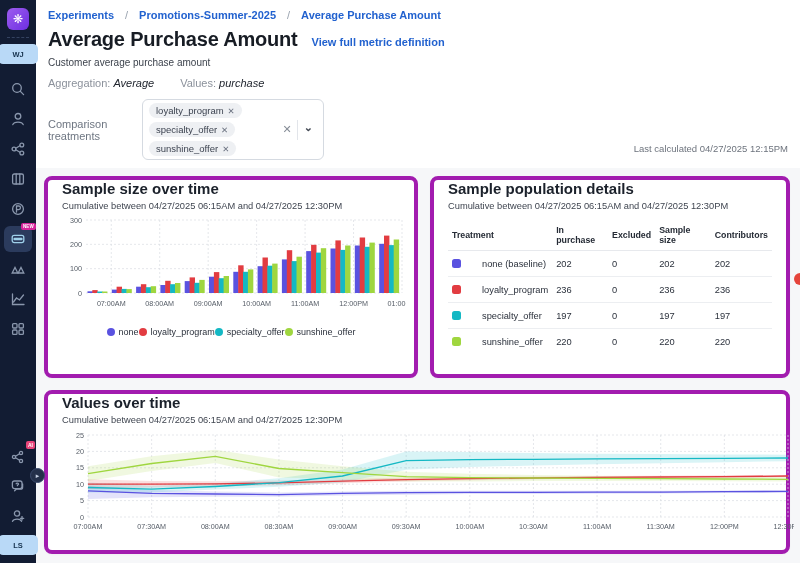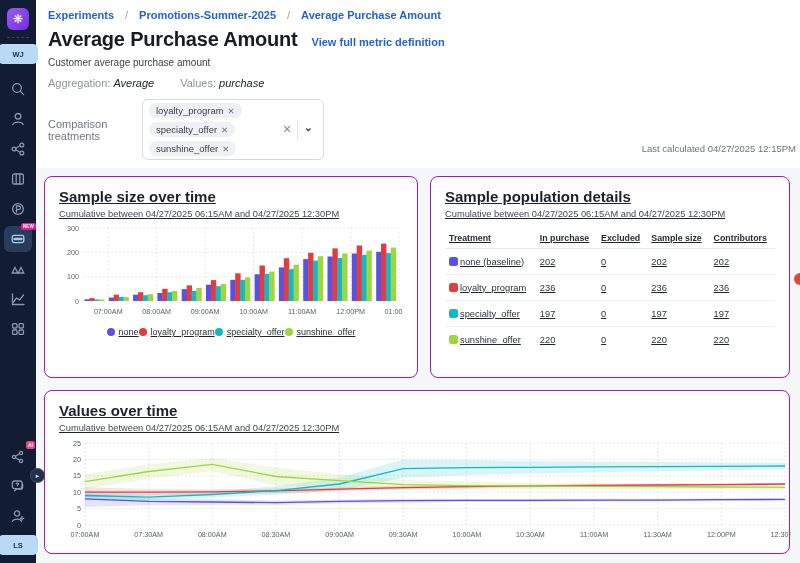--- a/index.html
+++ b/index.html
@@ -47,47 +47,47 @@
   .cmp-label { font-size:11px; color:#6e7682; width:86px; }
   .cmp-box { margin-left:8px; border:1px solid #d5dae1; border-radius:6px; display:flex;
     align-items:center; padding:3px 6px; min-height:40px; width:182px; }
   .chip-wrap { display:flex; flex-wrap:wrap; gap:4px; flex:1; }
   .chip { background:#eef0f3; border-radius:10px; font-size:9.5px; color:#3c4350;
     padding:2px 7px; display:flex; align-items:center; gap:4px; white-space:nowrap; }
   .chip .x { color:#6b7280; font-size:8.5px; }
   .box-clear { color:#868d97; font-size:11px; padding:0 5px; }
   .box-sep { width:1px; height:20px; background:#e2e5ea; }
   .box-chev { color:#444a55; font-size:11px; font-weight:bold; padding:0 4px 4px 6px; }
-  .last-calc { position:absolute; right:4px; bottom:14px; font-size:9.5px; color:#6d737d; }
+  .last-calc { position:absolute; right:12px; bottom:14px; font-size:9.5px; color:#6d737d; }
 
   
   .content { flex:1; background:#f6f7f9; padding:8px 10px 0 8px; overflow:hidden; }
   .row1 { display:flex; gap:12px; }
-  .card { background:#fff; border:1px solid #a21caf; border-radius:8px; padding:11px 14px;
-    box-shadow:0 1px 2px rgba(20,30,50,.03);text-decoration:underline; }
+  .card { background:#fff; border:4px solid #a21caf; border-radius:8px; padding:0 14px;
+    box-shadow:0 1px 2px rgba(20,30,50,.03); }
   .card-title { font-size:15px; font-weight:bold; color:#1b212b; }
   .card-desc { font-size:9.3px; color:#3f4550; margin-top:4px; line-height:1.4; }
   .card-cum { font-size:9.3px; color:#3f4550; margin-top:4px; }
   .card-a { width:374px; height:202px; }
   .card-b { flex:1; height:202px; }
   .row2 { margin-top:12px; }
   .card-values { height:164px; }
 
   
-  .legend { display:flex; justify-content:center; margin-top:2px; }
+  .legend { display:flex; justify-content:center; margin-top:10px; }
   .legend-item { display:flex; align-items:center; gap:4px; font-size:9px; color:#2b313c; }
   .legend-dot { width:8px; height:8px; border-radius:50%; }
 
   
   .pop-table { width:100%; border-collapse:collapse; margin-top:9px; }
   .pop-table th { font-size:8.8px; font-weight:bold; color:#262c36; text-align:left;
     padding:5px 4px; border-bottom:1px solid #e7e9ed; }
   .pop-table td { font-size:9.3px; color:#2b313c; padding:7.5px 4px; border-bottom:1px solid #eceef1; }
   .pop-table tr:last-child td { border-bottom:none; }
-  .t-name { display:flex; align-items:center; gap:2px; max-width:104px; overflow:hidden;
+  .t-name { display:flex; align-items:center; gap:21px; max-width:104px; overflow:hidden;
     white-space:nowrap; }
   .swatch { width:9px; height:9px; border-radius:2.5px; flex:0 0 9px; }
 
   svg text.tick { font-family:"Liberation Sans",sans-serif; font-size:7.2px; fill:#555c66; }
   svg line.grid { stroke:#dadde2; stroke-dasharray:2 2; stroke-width:.7; }
 
   .feedback-handle { position:absolute; left:794px; top:273px; width:12px; height:12px;
     border-radius:50%; background:#e5443b; z-index:8; }
 </style>
 </head>

